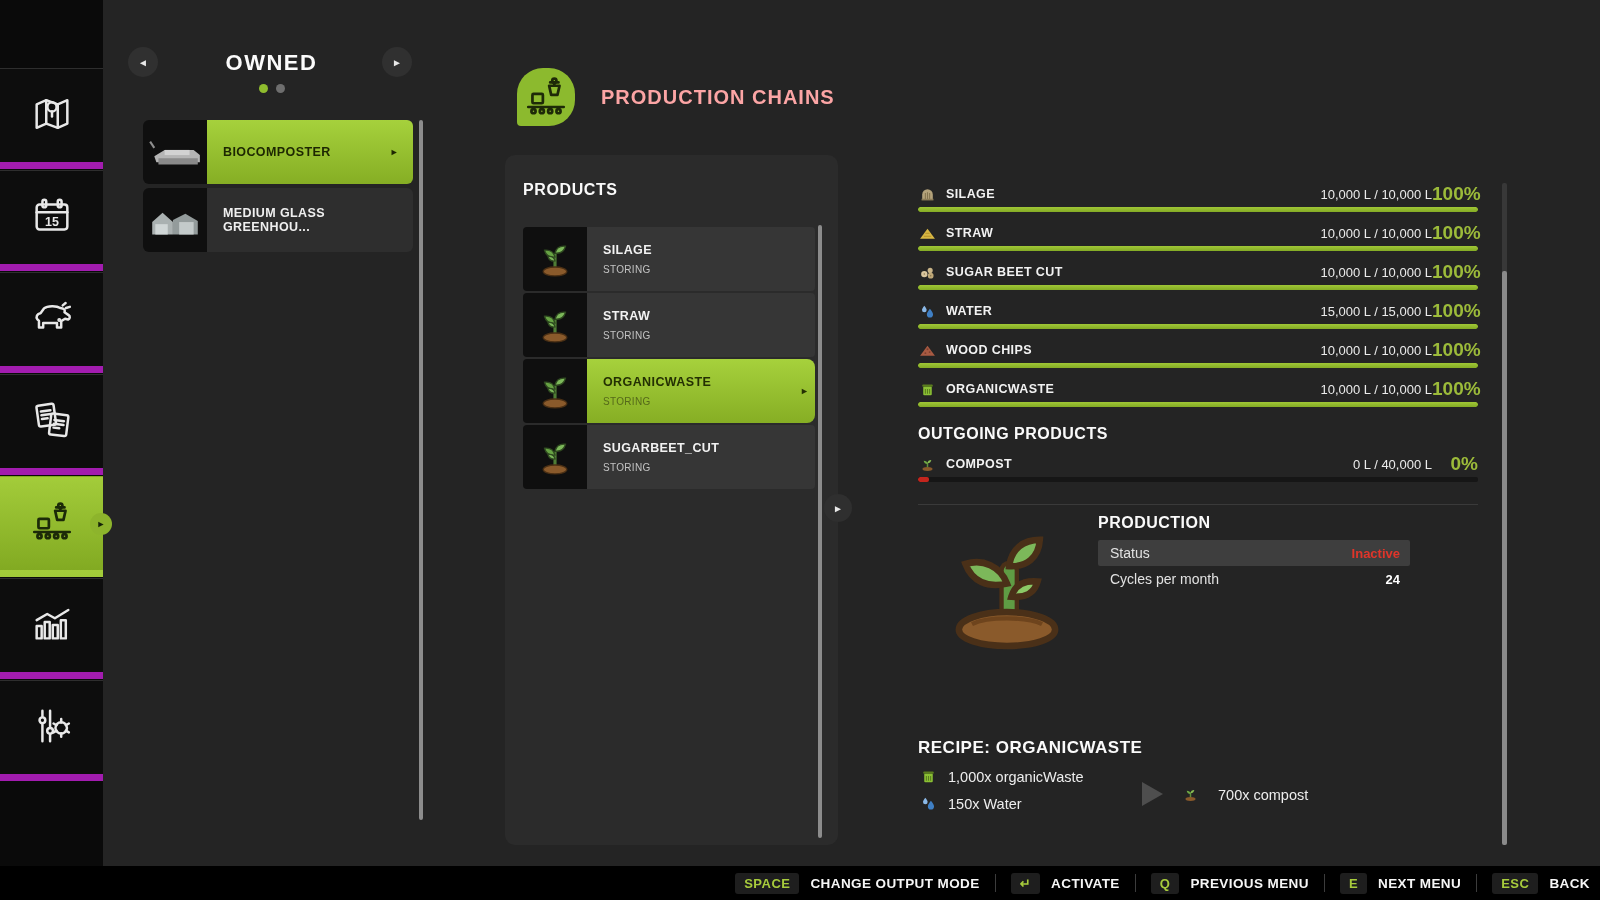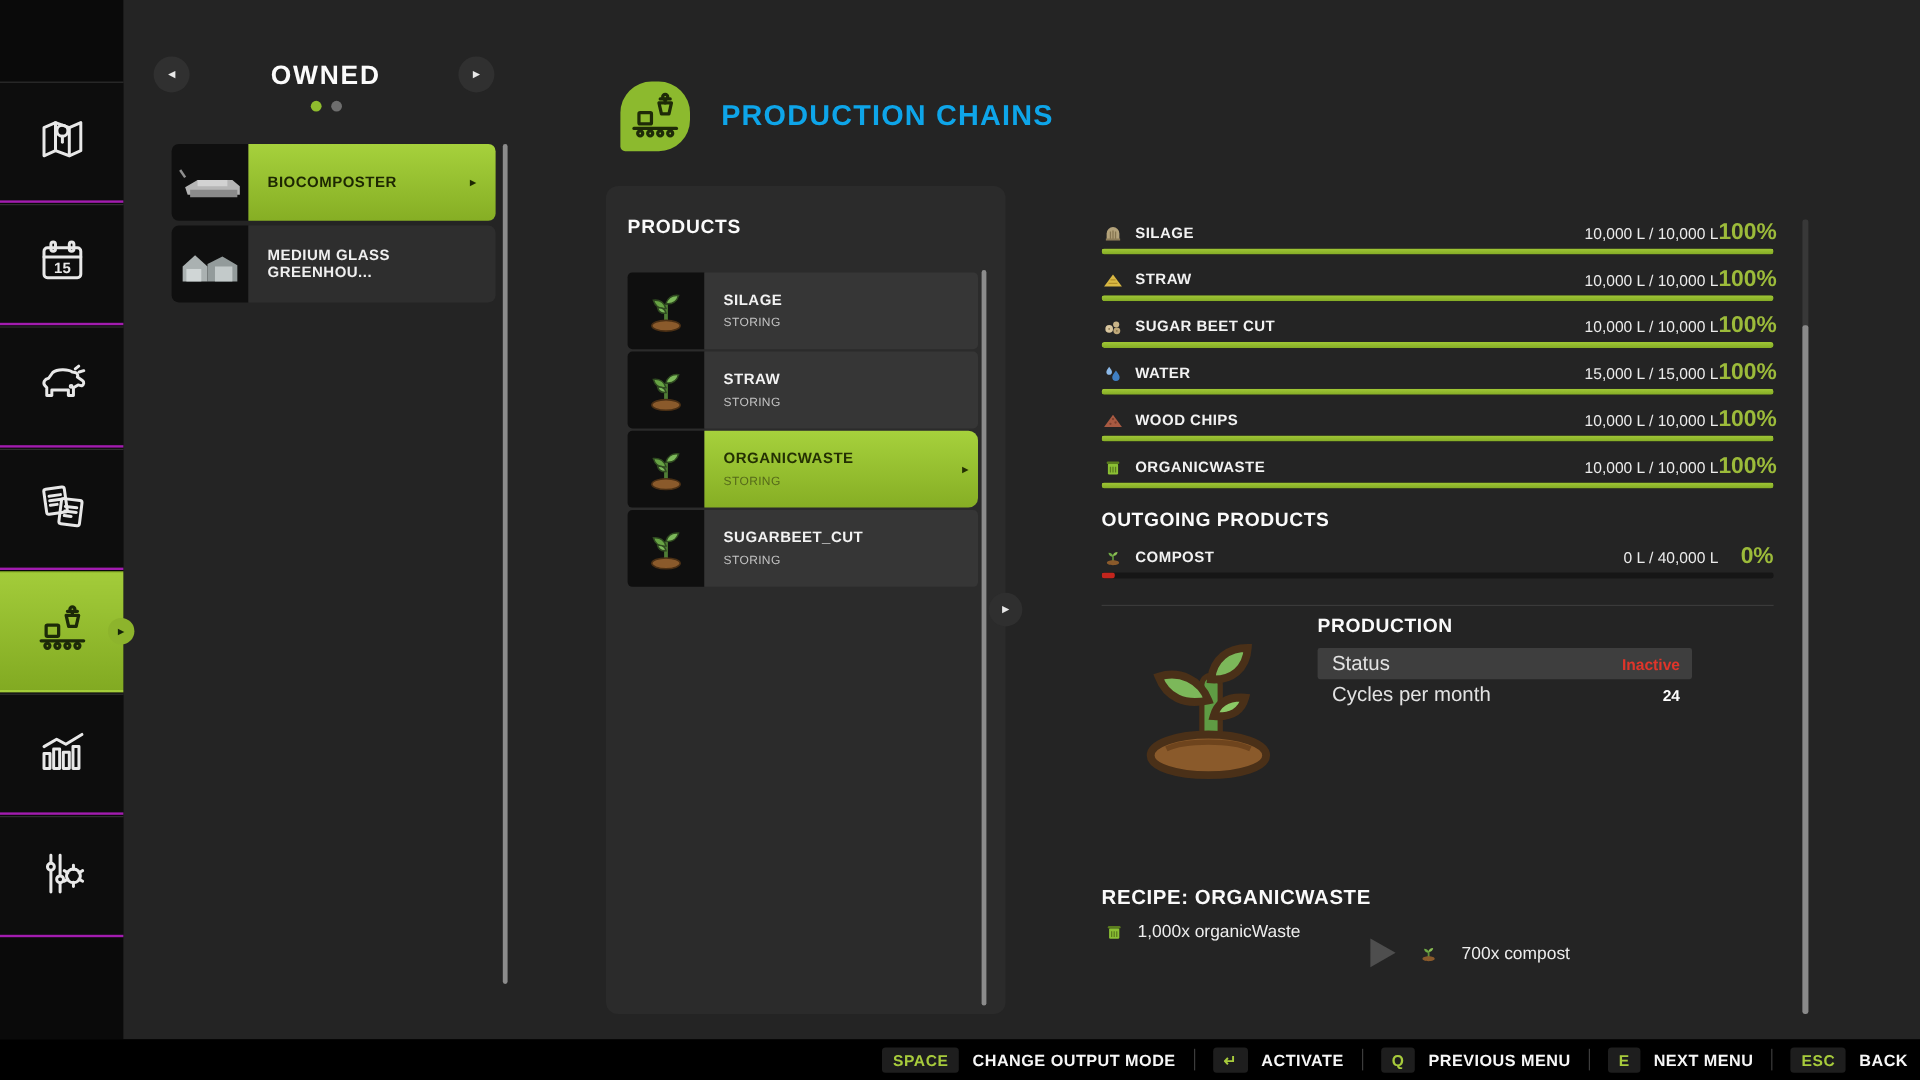--- a/index.html
+++ b/index.html
@@ -6,21 +6,21 @@
   html,body { background:#000; }
   .app {
     position:relative; width:1600px; height:900px; overflow:hidden;
     background:#242424; font-family:"Liberation Sans",sans-serif;
     -webkit-font-smoothing:antialiased;
   }
   
   .sidebar { position:absolute; left:0; top:0; width:103px; height:866px; background:#0a0a0a; }
   .side-cell {
     position:absolute; left:0; width:103px; height:101px;
-    border-top:1px solid #2e2e2e; border-bottom:2px solid #a21caf;
+    border-top:1px solid #2e2e2e; border-bottom:7px solid #a21caf;
     display:flex; align-items:center; justify-content:center; background:#0d0d0d;
   }
   .side-cell.selected { background:linear-gradient(180deg,#a3cc3a,#82aa22); border-color:transparent; }
   .side-bump {
     position:absolute; right:-9px; top:calc(50% - 11px); width:22px; height:22px;
     border-radius:50%; background:#8db42c; color:#15220a; font-size:9px;
     display:flex; align-items:center; justify-content:center; z-index:5;
   }
   
   .owned { position:absolute; left:103px; top:0; width:337px; height:866px; background:#242424; }
@@ -48,21 +48,21 @@
     background:linear-gradient(180deg,#a6d13c,#86ae24); color:#1d2702;
   }
   .sel-arrow { margin-left:auto; font-size:9px; color:#1d2702; }
   .vscroll { position:absolute; width:4px; border-radius:2px; }
   
   .page-head { position:absolute; left:517px; top:68px; display:flex; align-items:center; gap:26px; }
   .head-tile {
     width:58px; height:58px; background:#8cba2e; border-radius:26px 26px 26px 4px;
     display:flex; align-items:center; justify-content:center;
   }
-  .page-title { color:#0ea5e9; font-size:24px; font-weight:bold; letter-spacing:1px; }
+  .page-title { color:#fca5a5; font-size:20px; font-weight:bold; letter-spacing:1px; }
   
   .products-panel {
     position:absolute; left:505px; top:155px; width:333px; height:690px;
     background:#2b2b2b; border-radius:10px;
   }
   .products-title { position:absolute; left:18px; top:26px; color:#fafafa;
     font-size:16px; font-weight:bold; letter-spacing:.6px; }
   .prod-list { position:absolute; left:18px; top:72px; width:292px; }
   .prod-item { display:flex; height:64px; margin-bottom:2px; position:relative; }
   .prod-label {
@@ -88,21 +88,21 @@
   .srow-amount { margin-left:auto; color:#ebebeb; font-size:13px; }
   .srow-pct { width:46px; text-align:right; font-size:19px; font-weight:bold; color:#9cbb3a; }
   .sbar { height:5px; border-radius:2px; background:#161616; overflow:hidden; }
   .sbar-fill { height:100%; border-radius:2px; background:linear-gradient(180deg,#a0c736,#84ab25); }
   .sbar-fill.red { background:#c4251d; }
   .section-title { position:absolute; color:#fafafa; font-size:16px; font-weight:bold; letter-spacing:.5px; }
   .divider { position:absolute; left:918px; width:560px; height:1px; background:#3a3a3a; }
   .prod-info-table { position:absolute; left:1098px; top:540px; width:312px; }
   .pi-row { display:flex; align-items:center; height:26px; padding:0 10px 0 12px; }
   .pi-row.shade { background:#3e3e3e; border-radius:2px; }
-  .pi-label { color:#e2e2e2; font-size:17px; }
+  .pi-label { color:#e2e2e2; font-size:14px; }
   .pi-value { margin-left:auto; color:#fff; font-size:13px; font-weight:bold; }
   .pi-value.red { color:#e0352a; }
   .recipe-io { position:absolute; left:918px; top:768px; width:560px; }
   .rrow { display:flex; align-items:center; margin-bottom:10px; }
   .rrow-icon { width:20px; display:flex; justify-content:center; margin-right:10px; }
   .rrow-text { color:#ededed; font-size:14.5px; }
   .recipe-arrow { position:absolute; left:1137px; top:779px; }
   .recipe-out { position:absolute; left:1180px; top:786px; display:flex; align-items:center; }
   
   .bottom-bar {
@@ -474,20 +474,29 @@
   <div class="recipe-io" id="recipe-inputs">
       <div class="rrow">
         <span class="rrow-icon">
           <svg width="17" height="17" viewBox="0 0 16 16">
             <rect x="4" y="5.2" width="8" height="8.3" rx="1" fill="#8bc034"></rect>
             <rect x="3" y="3.4" width="10" height="2" rx="1" fill="#5a7d1e"></rect>
             <path d="M6 7.5v4.5M8 7.5v4.5M10 7.5v4.5" stroke="#5a7d1e" stroke-width="1"></path>
           </svg>
         </span>
         <span class="rrow-text">1,000x organicWaste</span>
+      </div>
+      <div class="rrow">
+        <span class="rrow-icon">
+          <svg width="17" height="17" viewBox="0 0 16 16">
+            <path d="M5 2.5C6.4 4.4 7.2 5.5 7.2 6.6a2.2 2.2 0 0 1-4.4 0C2.8 5.5 3.6 4.4 5 2.5z" fill="#8cb9e8"></path>
+            <path d="M10.3 5.5c1.9 2.6 2.9 3.9 2.9 5.3a2.9 2.9 0 0 1-5.8 0c0-1.4 1-2.7 2.9-5.3z" fill="#3f7fc4"></path>
+          </svg>
+        </span>
+        <span class="rrow-text">150x Water</span>
       </div>
     </div>
   <div class="recipe-arrow">
     <svg width="30" height="30" viewBox="0 0 30 30">
         <path d="M5 3l21 12L5 27z" fill="#4e4e4e"></path>
       </svg>
   </div>
   <div class="recipe-out">
     <span class="rrow-icon" id="recipe-out-icon">
         <svg width="17" height="17" viewBox="0 0 16 16">

